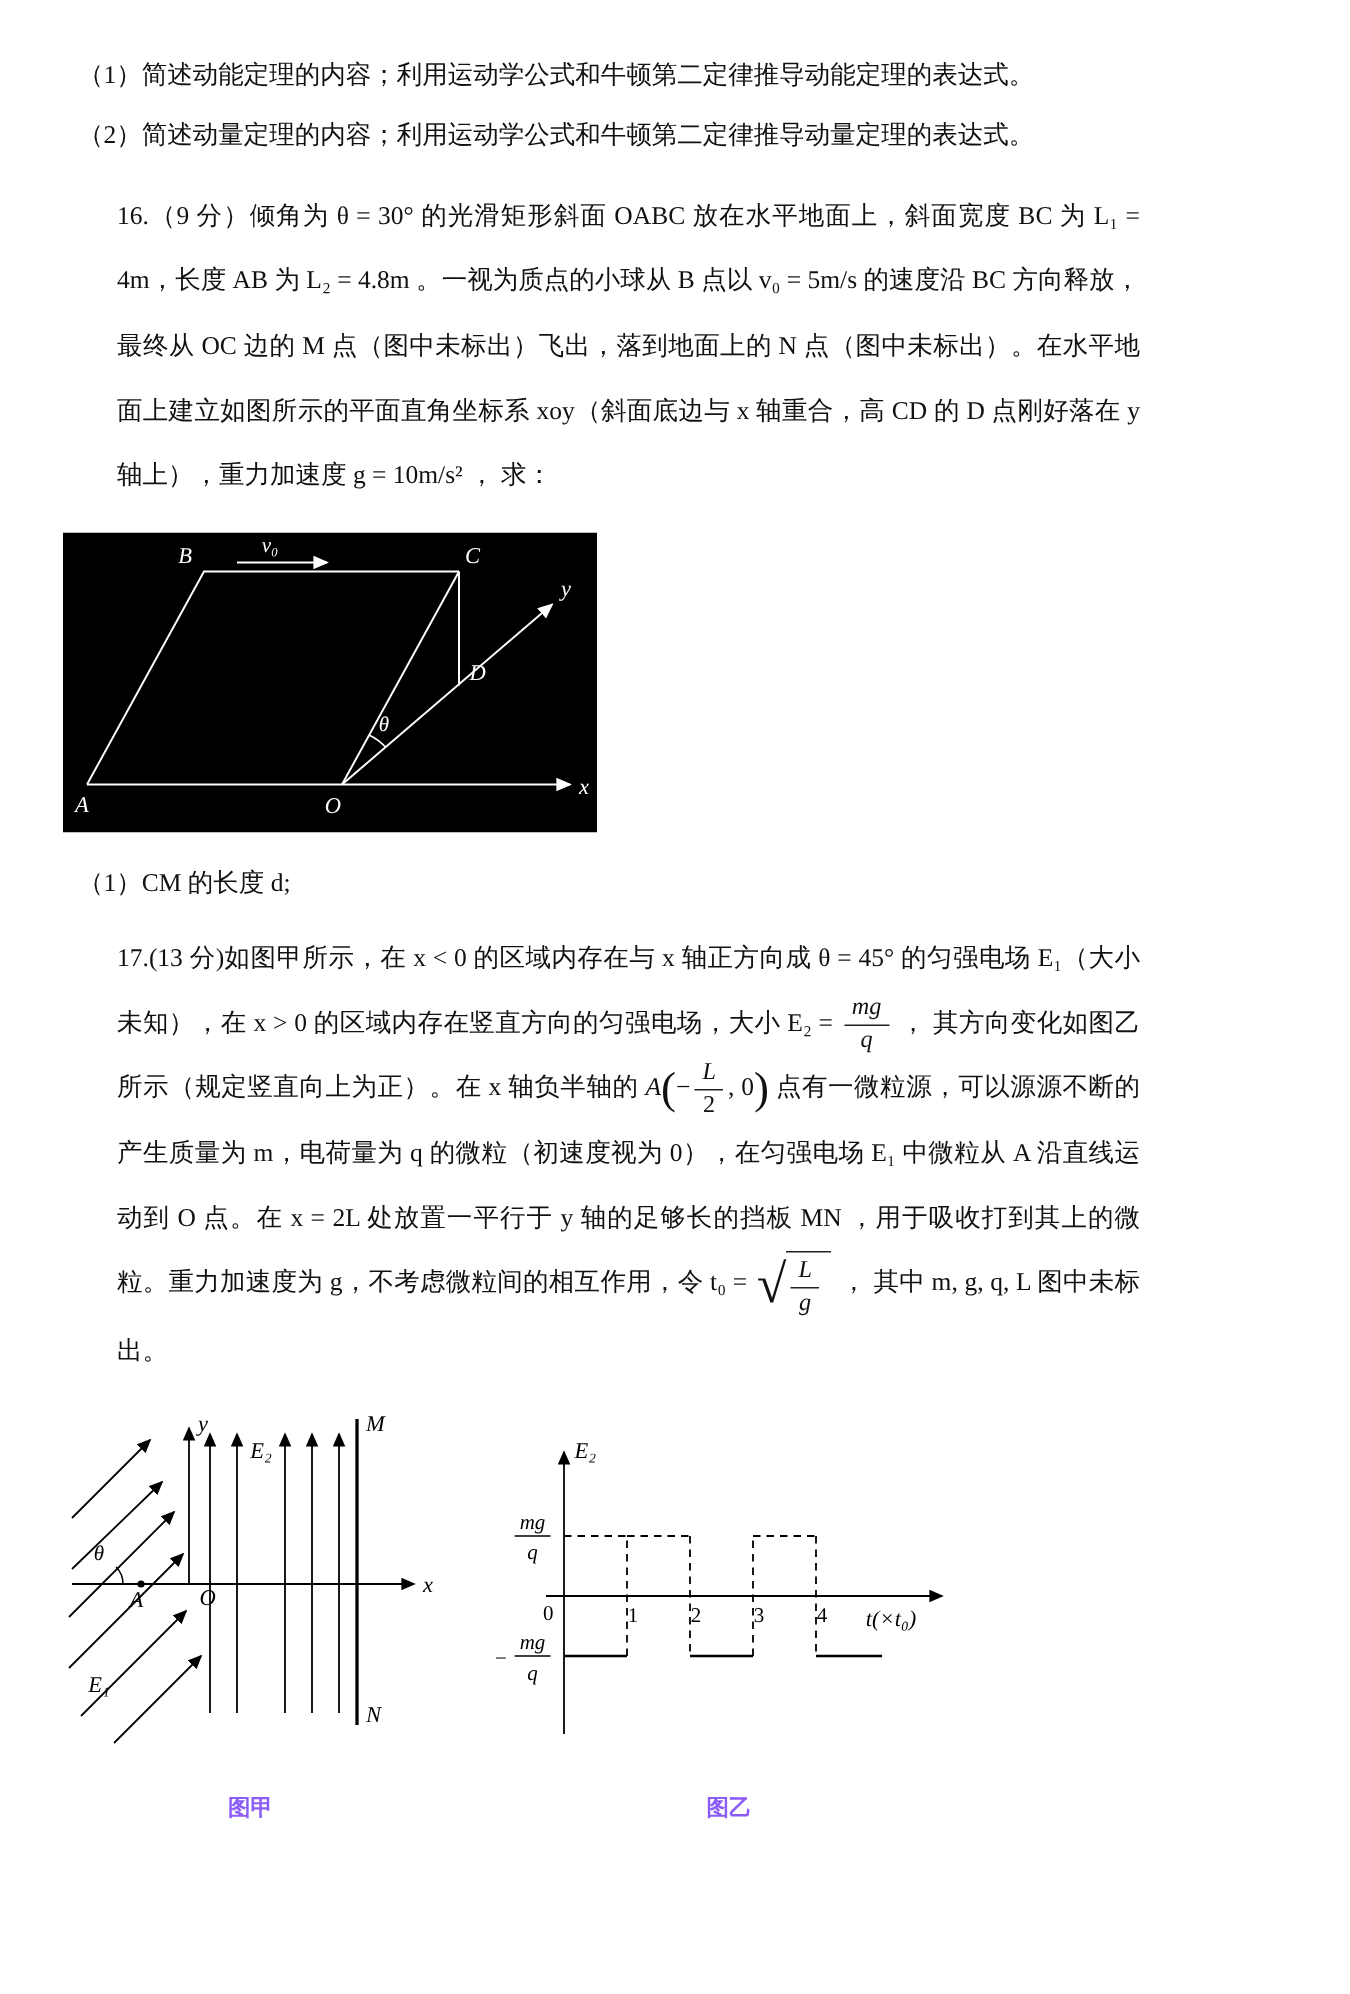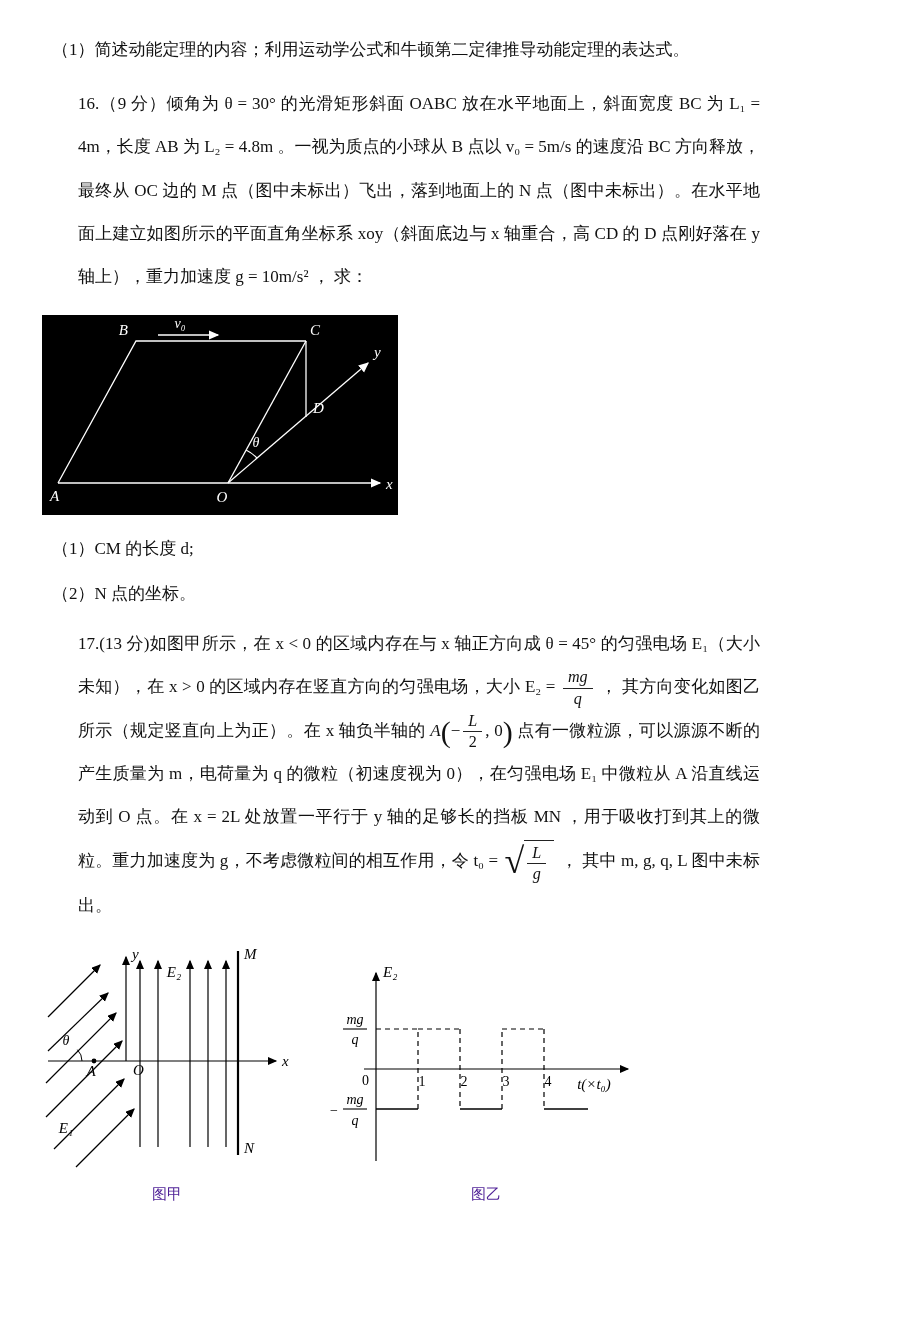--- a/index.html
+++ b/index.html
@@ -9,41 +9,42 @@
     font-family:"Liberation Serif","DejaVu Serif",serif;
     font-size:17px;color:#111;
   }
   p{margin:0;}
   .intro-line{line-height:2.35;padding-left:10px;}
   .body-para{line-height:2.55;text-align:justify;margin-top:12px;margin-left:36px;}
   .sub-line{line-height:1.95;padding-left:10px;margin-top:12px;}
   .fig16-wrap{margin:16px 0 8px 0;}
   .figures-row{display:flex;align-items:flex-end;gap:34px;margin:16px 0 6px 0;}
   .figcol{display:flex;flex-direction:column;align-items:center;}
-  .figcap{font-family:"Liberation Sans","DejaVu Sans",sans-serif;font-weight:normal;font-size:15px;margin-top:4px;color:#4c1d95;}
+  .figcap{font-family:"Liberation Sans","DejaVu Sans",sans-serif;font-weight:bold;font-size:15px;margin-top:20px;color:#8b5cf6;}
   
   .var{font-style:italic;}
   .frac{display:inline-flex;flex-direction:column;align-items:center;vertical-align:middle;margin:0 3px;line-height:1.15;font-size:0.95em;}
   .frac .num{padding:0 5px 1px 5px;border-bottom:1.3px solid #222;}
   .frac .den{padding-top:1px;}
   .bigp{font-size:30px;font-style:normal;vertical-align:middle;line-height:0;}
   .sqrt{display:inline-flex;align-items:center;vertical-align:middle;margin:0 2px;}
   .sqrt .rad{font-size:36px;line-height:0.85;font-style:normal;}
   .sqrt .sqbody{border-top:1.6px solid #222;padding:3px 8px 0 3px;display:inline-flex;}
   
   .svgt{font-family:"Liberation Serif","DejaVu Serif",serif;font-style:italic;font-size:15px;}
   .svgt-sm{font-family:"Liberation Serif","DejaVu Serif",serif;font-style:italic;font-size:14px;}
   .svgt-up{font-family:"Liberation Serif","DejaVu Serif",serif;font-style:normal;font-size:14px;}
 </style>
 </head>
 <body>
 
 <div class="page">
 
   <p class="intro-line">（1）简述动能定理的内容；利用运动学公式和牛顿第二定律推导动能定理的表达式。</p>
+  <p class="intro-line">（2）简述动量定理的内容；利用运动学公式和牛顿第二定律推导动量定理的表达式。</p>
 
   <p class="body-para">16.（9 分）倾角为 θ = 30° 的光滑矩形斜面 OABC 放在水平地面上，斜面宽度 BC 为 L₁ = 4m，长度 AB 为 L₂ = 4.8m 。一视为质点的小球从 B 点以 v₀ = 5m/s 的速度沿 BC 方向释放，最终从 OC 边的 M 点（图中未标出）飞出，落到地面上的 N 点（图中未标出）。在水平地面上建立如图所示的平面直角坐标系 xoy（斜面底边与 x 轴重合，高 CD 的 D 点刚好落在 y 轴上），重力加速度 g = 10m/s² ， 求：</p>
 
   <div class="fig16-wrap">
     <svg width="356" height="200" viewBox="0 0 356 200">
       <defs>
         <marker id="aw16" markerWidth="9" markerHeight="8" refX="7" refY="3.5" orient="auto">
           <path d="M0,0 L8,3.5 L0,7 Z" fill="#ffffff"></path>
         </marker>
       </defs>
@@ -65,21 +66,20 @@
       <text class="svgt" x="332" y="42" text-anchor="start" fill="#ffffff">y</text>
       <text class="svgt" x="271" y="98" text-anchor="start" fill="#ffffff">D</text>
       <text class="svgt-sm" x="214" y="132" text-anchor="middle" fill="#ffffff">θ</text>
       <text class="svgt" x="8" y="186" text-anchor="start" fill="#ffffff">A</text>
       <text class="svgt" x="180" y="187" text-anchor="middle" fill="#ffffff">O</text>
       <text class="svgt" x="344" y="174" text-anchor="start" fill="#ffffff">x</text>
     </svg>
   </div>
 
   <p class="sub-line">（1）CM 的长度 d;</p>
-  <p class="sub-line">（2）N 点的坐标。</p>
 
   <p class="body-para">
     <span>17.(13 分)如图甲所示，在 x &lt; 0 的区域内存在与 x 轴正方向成 θ = 45° 的匀强电场 E₁（大小未知），在 x &gt; 0 的区域内存在竖直方向的匀强电场，大小 E₂ =</span>
     <span class="frac">
       <span class="num var">mg</span>
       <span class="den var">q</span>
     </span>
     <span>， 其方向变化如图乙所示（规定竖直向上为正）。在 x 轴负半轴的 </span>
     <span>
       <span class="var">A</span><span class="bigp">(</span><span>−</span><span class="frac">

